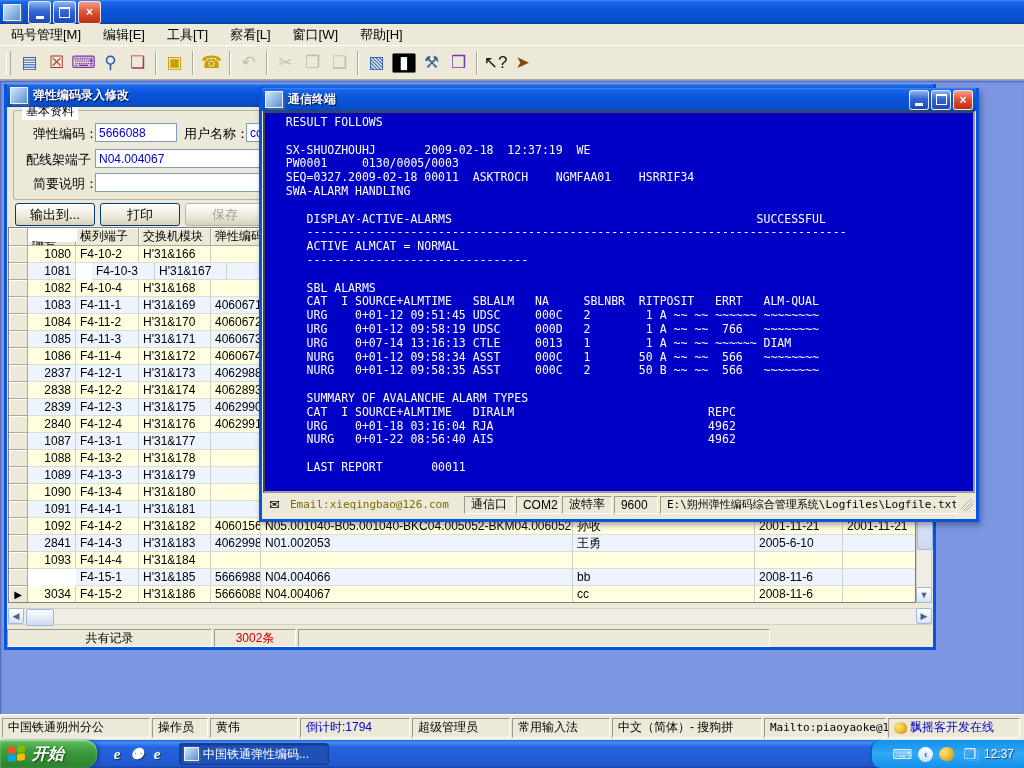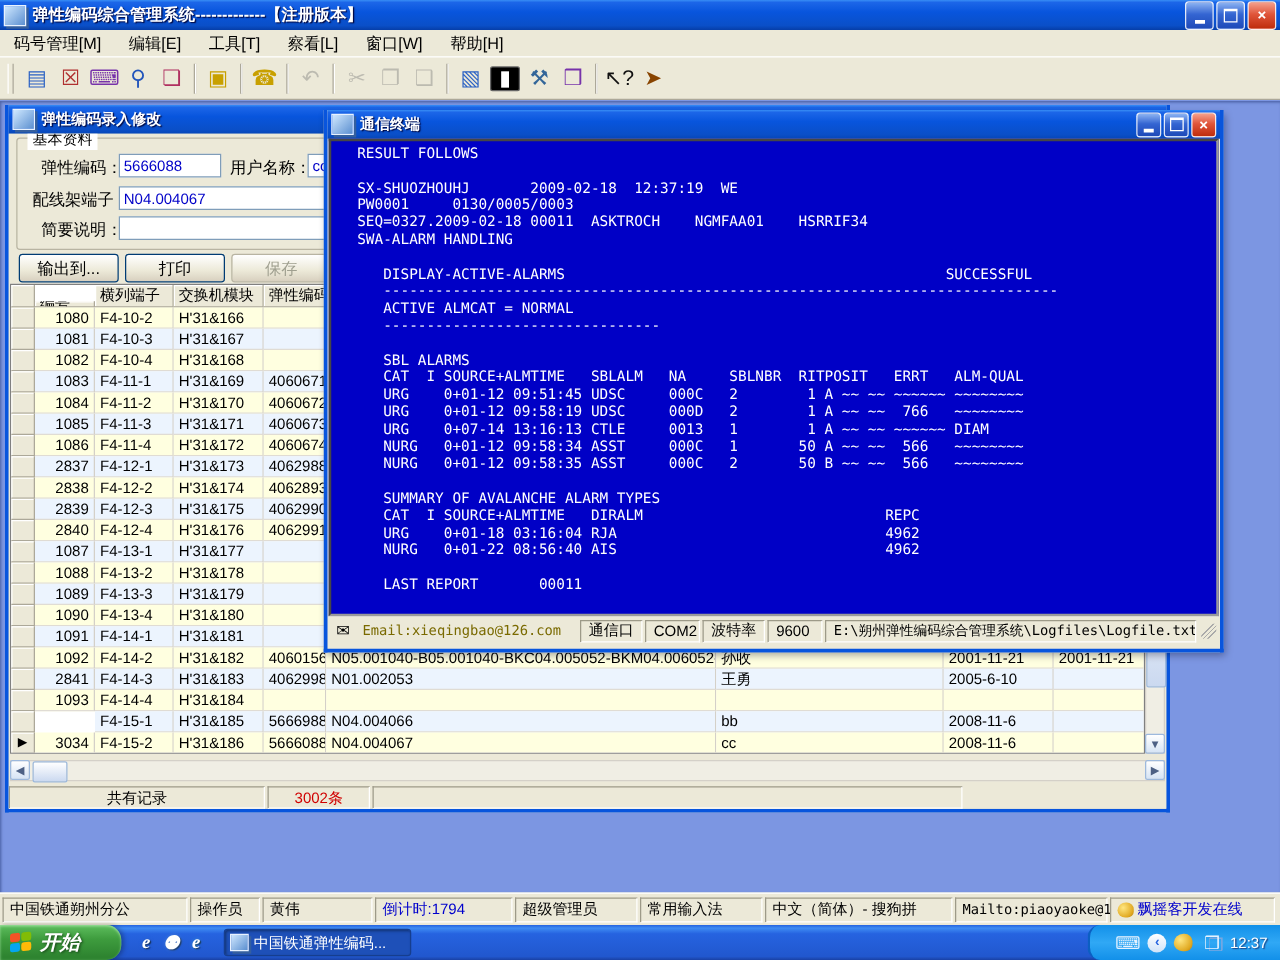--- a/index.html
+++ b/index.html
@@ -122,21 +122,20 @@
     color:#2663E0;font-weight:bold;display:flex;align-items:center;justify-content:center;font-size:11px;margin-left:6px;}
   #clock{margin-left:8px;font-size:12px;color:#fff;text-shadow:1px 1px 1px #1a3a7a;}
 </style>
 </head>
 <body>
 
 <div id="screen">
 
   <div id="titlebar">
     <span class="app-ico"></span>
-    <span id="title-text">弹性编码综合管理系统-------------【注册版本】</span>
     <span class="cap-btn btn-blue">
         <i class="glyph-min"></i>
       </span>
     <span class="cap-btn btn-blue">
         <i class="glyph-box"></i>
       </span>
     <span class="cap-btn btn-red">×</span>
   </div>
 
   <div id="menubar">
@@ -218,21 +217,21 @@
               <span class="g-cell zebra-a" style="width: 72px;">H'31&amp;166</span>
               <span class="g-cell zebra-a" style="width: 50px;"></span>
               <span class="g-cell zebra-a" style="width: 312px;"></span>
               <span class="g-cell zebra-a" style="width: 182px;"></span>
               <span class="g-cell zebra-a" style="width: 88px;"></span>
               <span class="g-cell zebra-a" style="width: 73px;"></span>
             </div>
             <div class="g-row">
               <span class="g-cell g-sel" style="width: 19px;"></span>
               <span class="g-cell zebra-b num" style="width: 48px;">1081</span>
-              <span class="g-cell zebra-b" style="width: 63px;">F4-10-3</span>
+              <span class="g-cell zebra-b" style="width: 63px; margin-left: 16px;">F4-10-3</span>
               <span class="g-cell zebra-b" style="width: 72px;">H'31&amp;167</span>
               <span class="g-cell zebra-b" style="width: 50px;"></span>
               <span class="g-cell zebra-b" style="width: 312px;"></span>
               <span class="g-cell zebra-b" style="width: 182px;"></span>
               <span class="g-cell zebra-b" style="width: 88px;"></span>
               <span class="g-cell zebra-b" style="width: 73px;"></span>
             </div>
             <div class="g-row">
               <span class="g-cell g-sel" style="width: 19px;"></span>
               <span class="g-cell zebra-a num" style="width: 48px;">1082</span>

